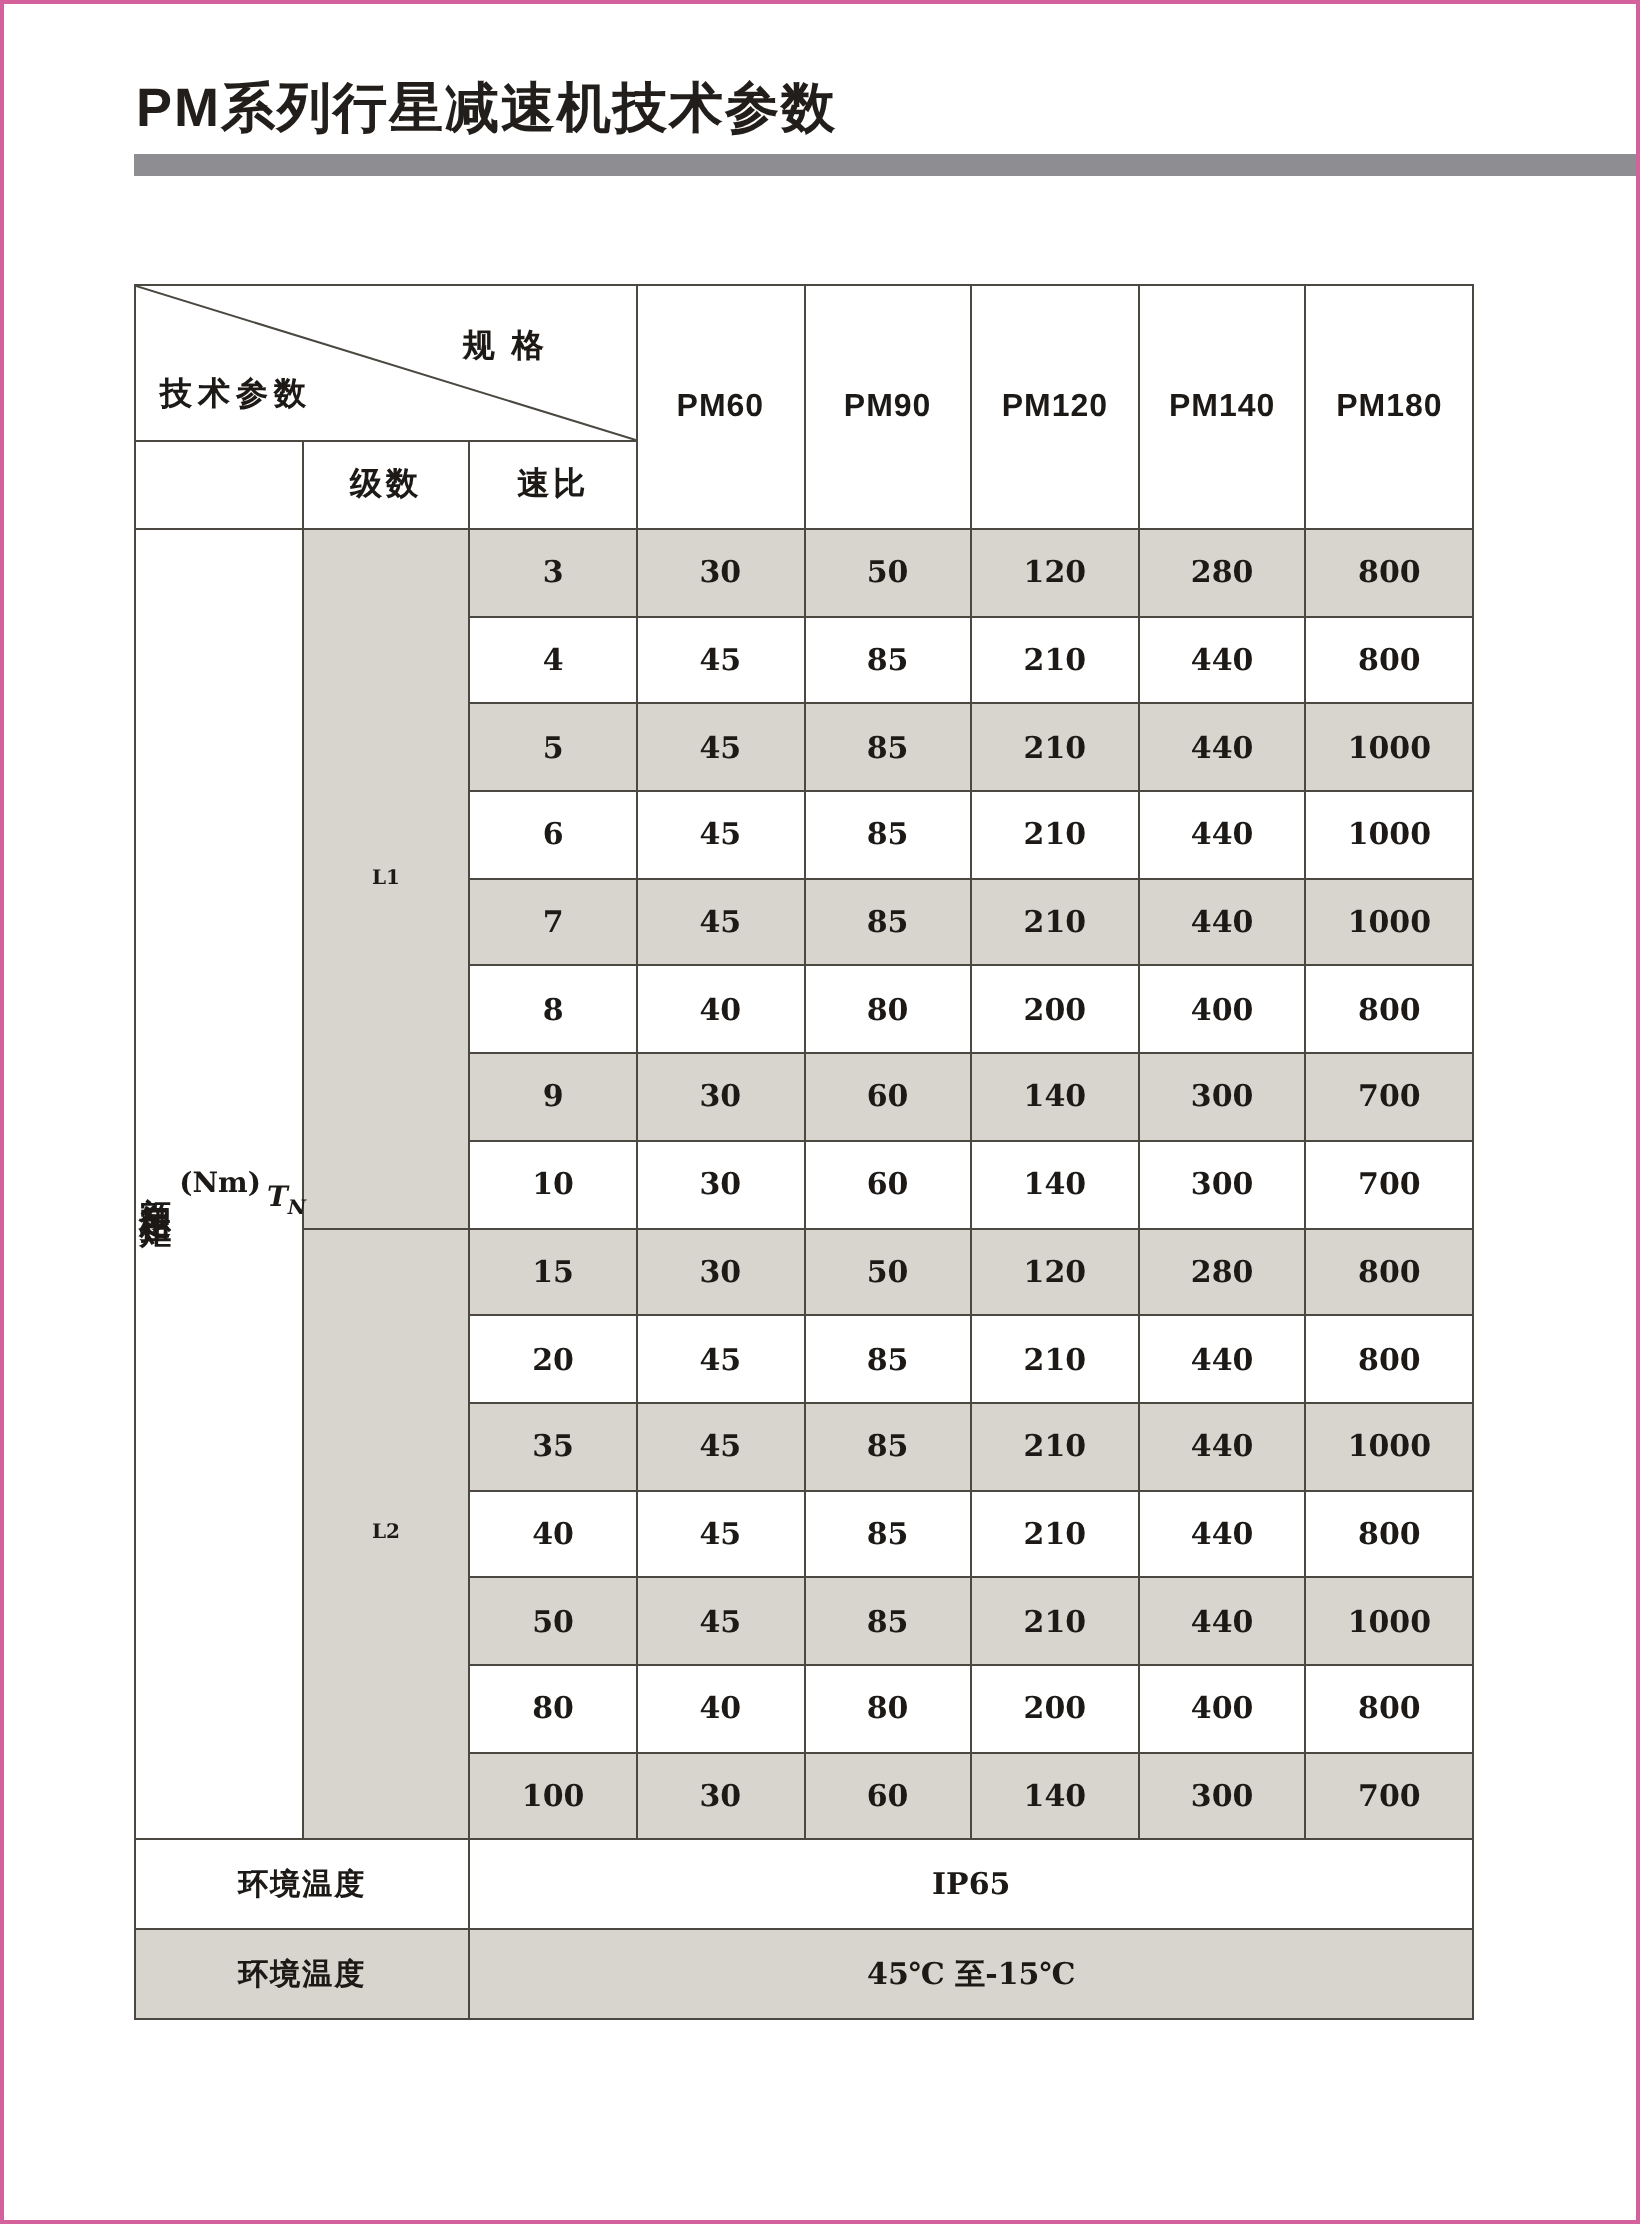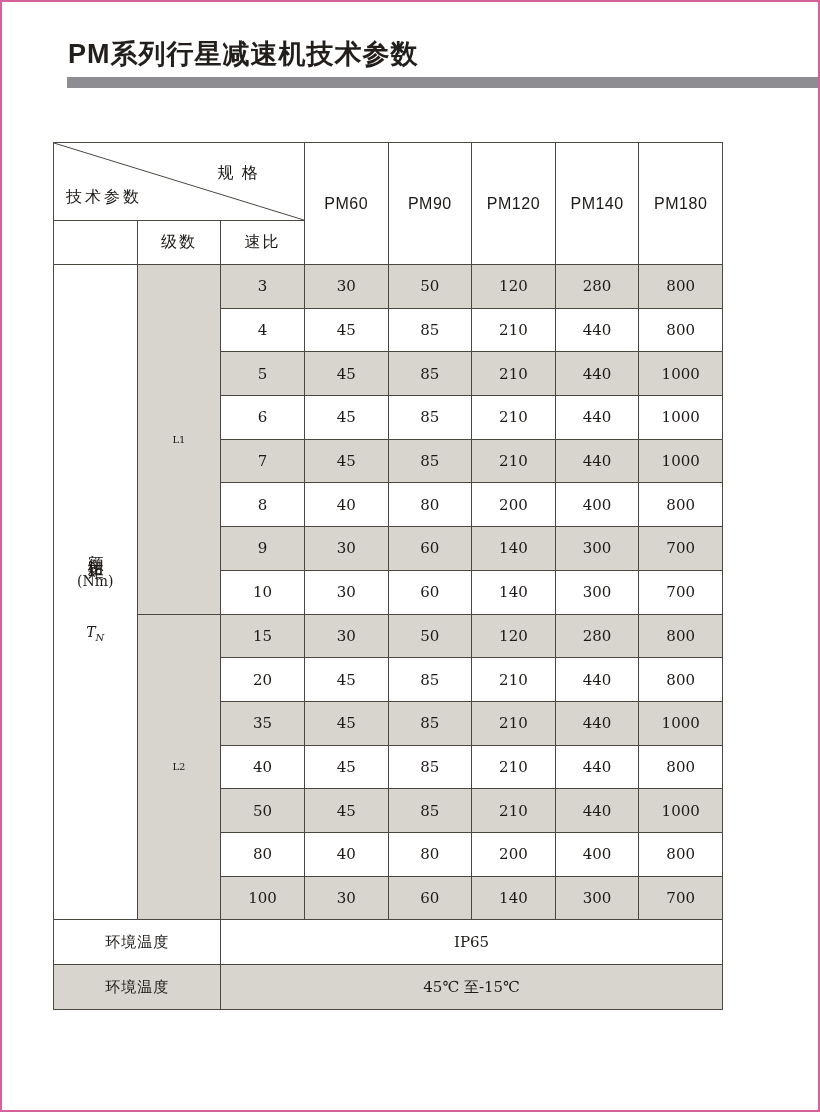--- a/index.html
+++ b/index.html
@@ -28,24 +28,25 @@
   }
   #title-rule {
     position: absolute;
     left: 65px; right: 0; top: 75px;
     height: 11px;
     background: #8e8e92;
   }
   
   #spec-table {
     position: absolute;
-    left: 51px; top: 140px;
+    left: 65px; top: 140px;
     width: 670px;
     border-collapse: collapse;
     table-layout: fixed;
+    font-weight: bold;
   }
   #spec-table td {
     border: 1px solid #4b4741;
     text-align: center;
     vertical-align: middle;
     padding: 0;
     color: #1c1916;
   }
   .shaded { background: #d8d4ce; }
   .num {
@@ -81,24 +82,24 @@
   .corner-param {
     position: absolute;
     bottom: 12px; left: 12px;
     font-size: 16px;
     letter-spacing: 3px;
   }
   
   .torque-cell { background: #ffffff; }
   .torque-inner {
     display: flex;
-    flex-direction: column;
+    flex-direction: row;
     align-items: center;
     justify-content: center;
-    gap: 19px;
+    gap: 3px;
   }
   .torque-inner .vtext {
     writing-mode: vertical-lr;
     text-orientation: upright;
     font-size: 16px;
     letter-spacing: 3px;
   }
   .torque-inner .unit {
     font-family: "DejaVu Serif", "Liberation Serif", serif;
     font-size: 14px;

